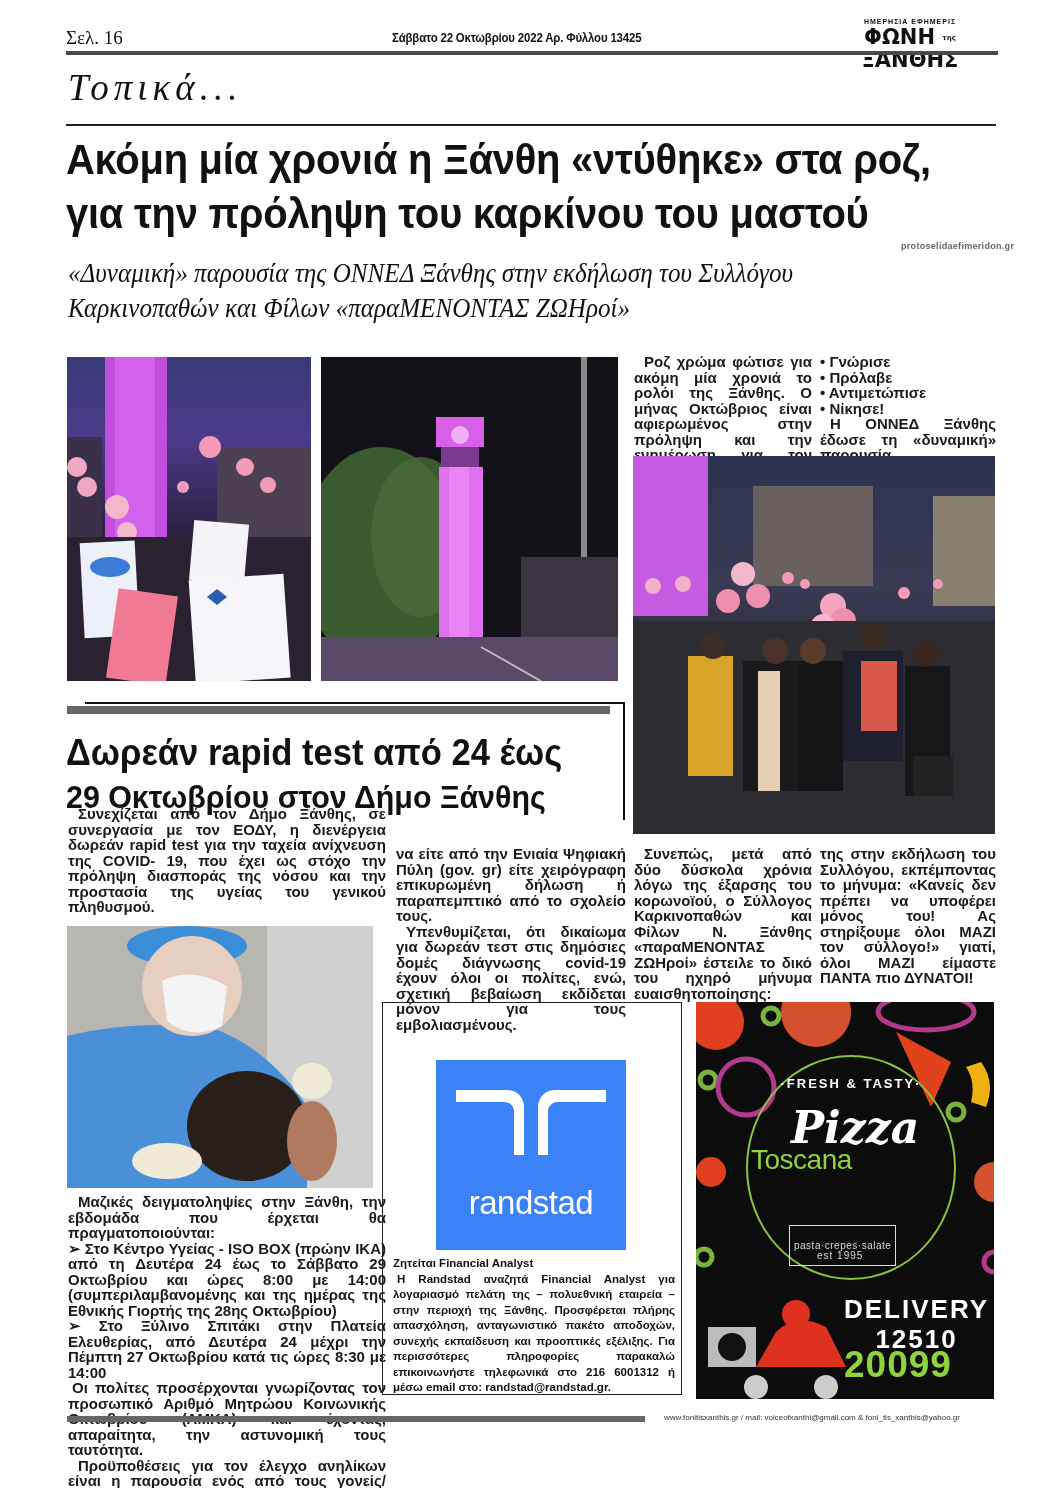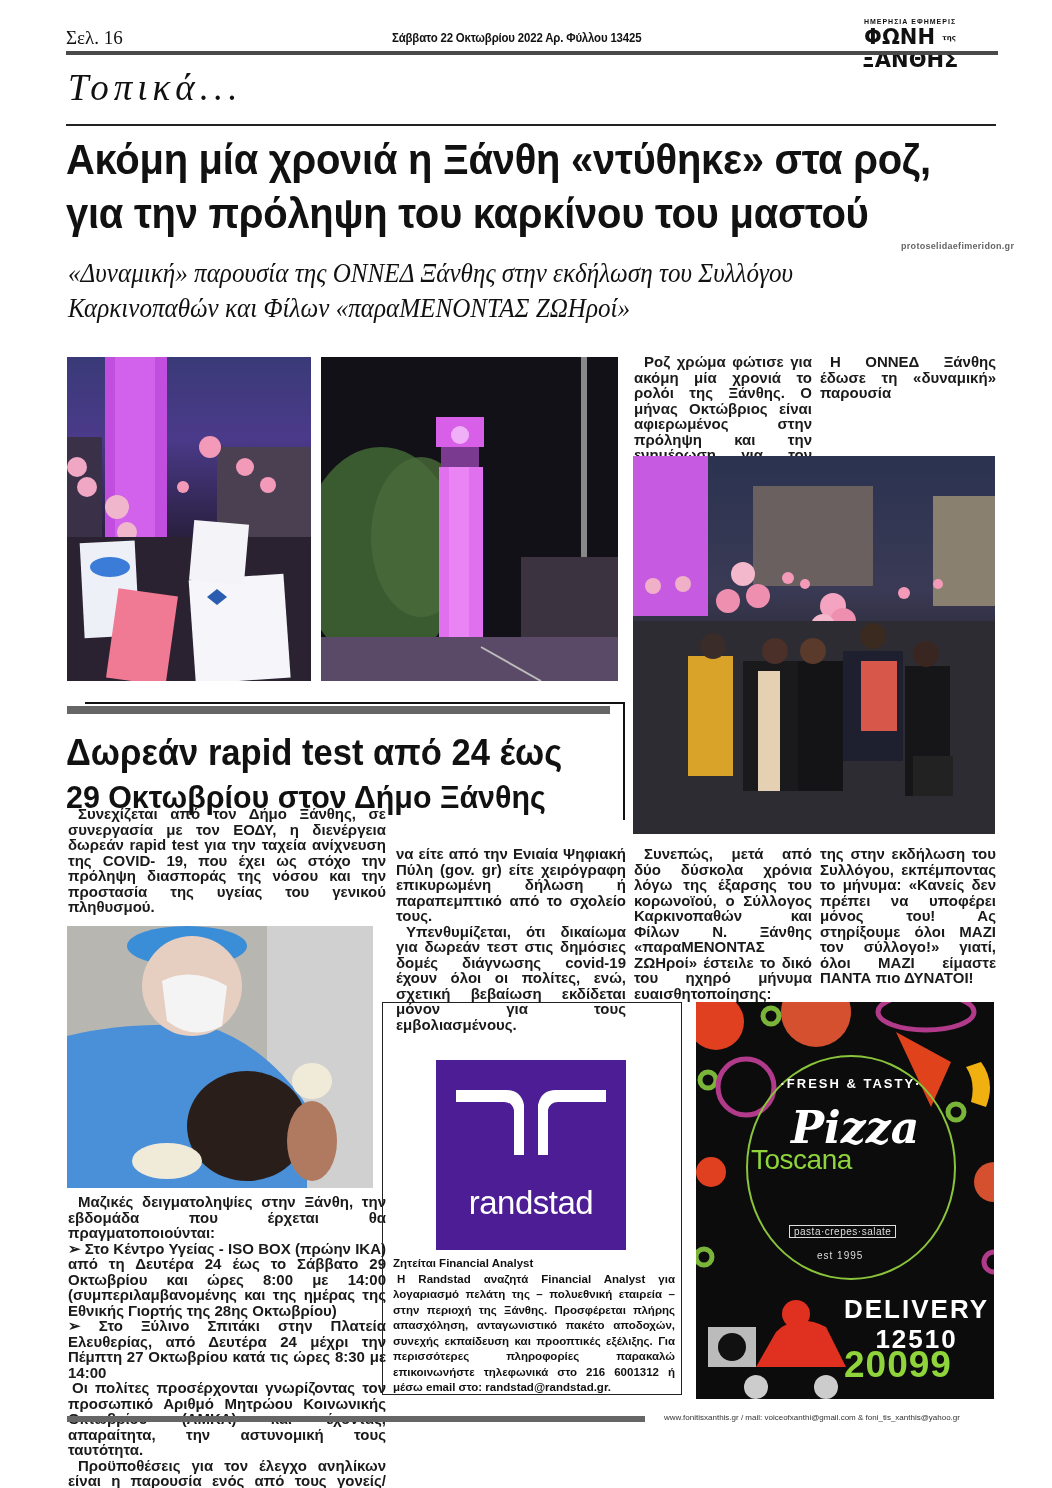--- a/index.html
+++ b/index.html
@@ -53,32 +53,32 @@
   .col-d { left: 396px; top: 846px; width: 230px; }
   .col-e { left: 634px; top: 846px; width: 178px; }
   .col-f { left: 820px; top: 846px; width: 176px; }
   .col-g { left: 68px; top: 1194px; width: 318px; }
 
   
   .job { left: 382px; top: 1002px; width: 300px; height: 393px; border: 1.5px solid #222; }
   .job .title { position: absolute; left: 0; top: 8px; width: 100%; text-align: center; font-weight: bold; }
   .job .t1 { font-size: 13.5px; display: block; }
   .job .t2 { font-size: 15px; display: block; margin-top: 3px; }
-  .rs-logo { position: absolute; left: 53px; top: 57px; width: 190px; height: 190px; background: #4c1d95; }
+  .rs-logo { position: absolute; left: 53px; top: 57px; width: 190px; height: 190px; background: #3b82f6; }
   .rs-word { position: absolute; left: 0; bottom: 28px; width: 100%; text-align: center; color: #fff; font-size: 33px; letter-spacing: -0.5px; }
   .job .body { position: absolute; left: 10px; top: 253px; width: 282px; font-size: 11.5px; line-height: 15.5px; font-weight: bold; text-align: justify; }
   .job .body p { text-indent: 4px; }
 
   
   .pizza { left: 696px; top: 1002px; width: 298px; height: 397px; background: #0c0c0c; overflow: hidden; }
   .pizza .circle { position: absolute; left: 50px; top: 53px; width: 210px; height: 225px; border: 2px solid #8ac43a; border-radius: 50%; }
   .pizza .fresh { position: absolute; left: 60px; top: 74px; width: 190px; text-align: center; color: #fff; font-size: 13px; font-weight: bold; letter-spacing: 2px; }
   .pizza .pz { position: absolute; left: 95px; top: 100px; color: #fff; font-family: "DejaVu Serif", serif; font-style: italic; font-weight: bold; font-size: 44px; }
   .pizza .tos { position: absolute; left: 55px; top: 142px; color: #8ed43a; font-size: 28px; letter-spacing: -0.5px; }
-  .pizza .sub { position: absolute; left: 93px; top: 223px; border: 1px solid #ddd; color: #ddd; font-size: 10px; padding: 0 4px; letter-spacing: 0.5px; }
+  .pizza .sub { position: absolute; left: 93px; top: 223px; border: 1px solid #ddd; color: #ddd; font-size: 10px; padding: 14px 4px; letter-spacing: 0.5px; }
   .pizza .est { position: absolute; left: 121px; top: 248px; color: #ddd; font-size: 10px; letter-spacing: 1px; }
   .pizza .dl { position: absolute; left: 148px; top: 292px; color: #fff; font-weight: bold; font-size: 26px; letter-spacing: 2px; line-height: 30px; text-align: center; }
   .pizza .num { position: absolute; left: 148px; top: 342px; color: #8ed43a; font-weight: bold; font-size: 37px; letter-spacing: 1px; }
 
   
   .foot-rule { left: 67px; top: 1416px; width: 578px; height: 6px; background: #666; }
   .foot { left: 664px; top: 1413px; font-size: 8px; color: #333; white-space: nowrap; }
 </style>
 </head>
 <body>
@@ -142,20 +142,26 @@
     <rect x="200" y="200" width="97" height="80" fill="#3b3340"></rect>
     <rect x="0" y="280" width="297" height="44" fill="#5a4a68"></rect>
     <line x1="160" y1="290" x2="220" y2="324" stroke="#bbb" stroke-width="2"></line>
   </svg>
 </div>
 
 <div class="abs txt col-a">
   <p>Ροζ χρώμα φώτισε για ακόμη μία χρονιά το ρολόι της Ξάνθης. Ο μήνας Οκτώβριος είναι αφιερωμένος στην πρόληψη και την ενημέρωση για τον καρκίνο του μαστού.</p>
 </div>
 <div class="abs txt col-b">
+  <div class="list">
+    <p>• Γνώρισε</p>
+    <p>• Πρόλαβε</p>
+    <p>• Αντιμετώπισε</p>
+    <p>• Νίκησε!</p>
+  </div>
   <p>Η ΟΝΝΕΔ Ξάνθης έδωσε τη «δυναμική» παρουσία</p>
 </div>
 
 <div class="abs photo p3">
   <svg width="362" height="378" viewBox="0 0 362 378">
     <rect x="0" y="0" width="75" height="160" fill="#c65ae0"></rect>
     <rect x="120" y="30" width="120" height="100" fill="#6a6060"></rect>
     <rect x="300" y="40" width="62" height="110" fill="#8a8070"></rect>
     <circle cx="110" cy="118" r="12" fill="#f4b8cc"></circle>
     <circle cx="95" cy="145" r="12" fill="#ef8fb0"></circle>

